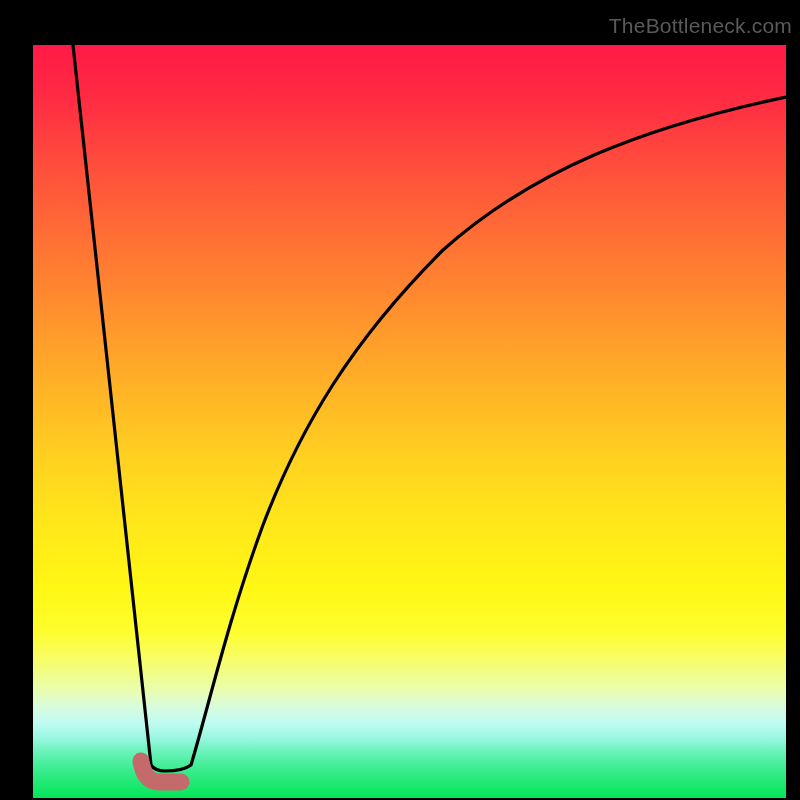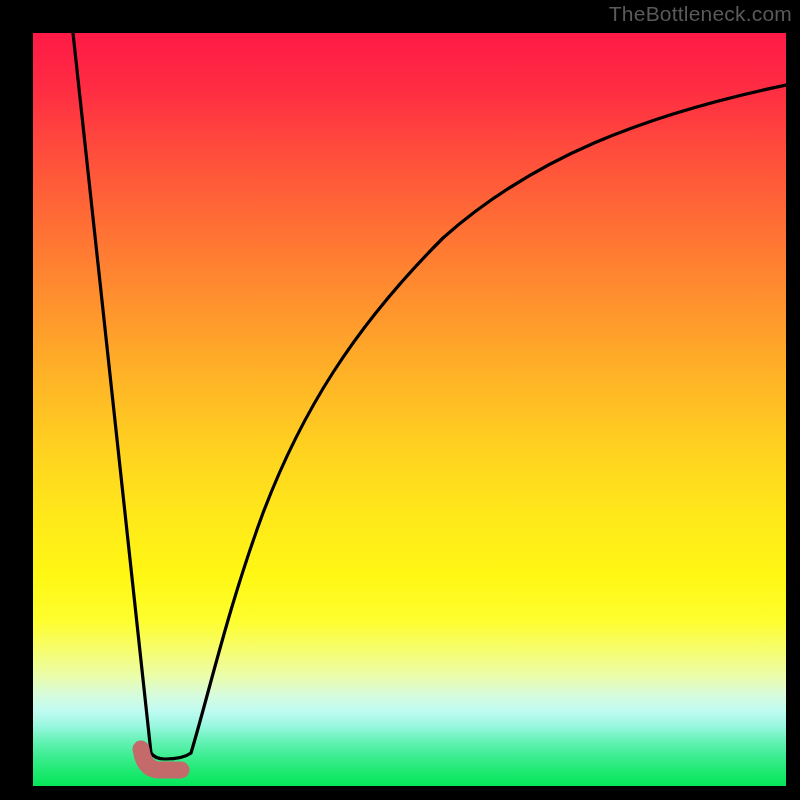--- a/index.html
+++ b/index.html
@@ -6,21 +6,21 @@
     margin: 0;
     padding: 0;
     width: 800px;
     height: 800px;
     background: #000;
     overflow: hidden;
   }
   .frame {
     position: absolute;
     left: 0;
-    top: 0;
+    top: 12px;
     width: 800px;
     height: 657px;
     background: #000;
   }
   .plot-area {
     position: absolute;
     left: 33px;
     top: 33px;
     width: 753px;
     height: 753px;

